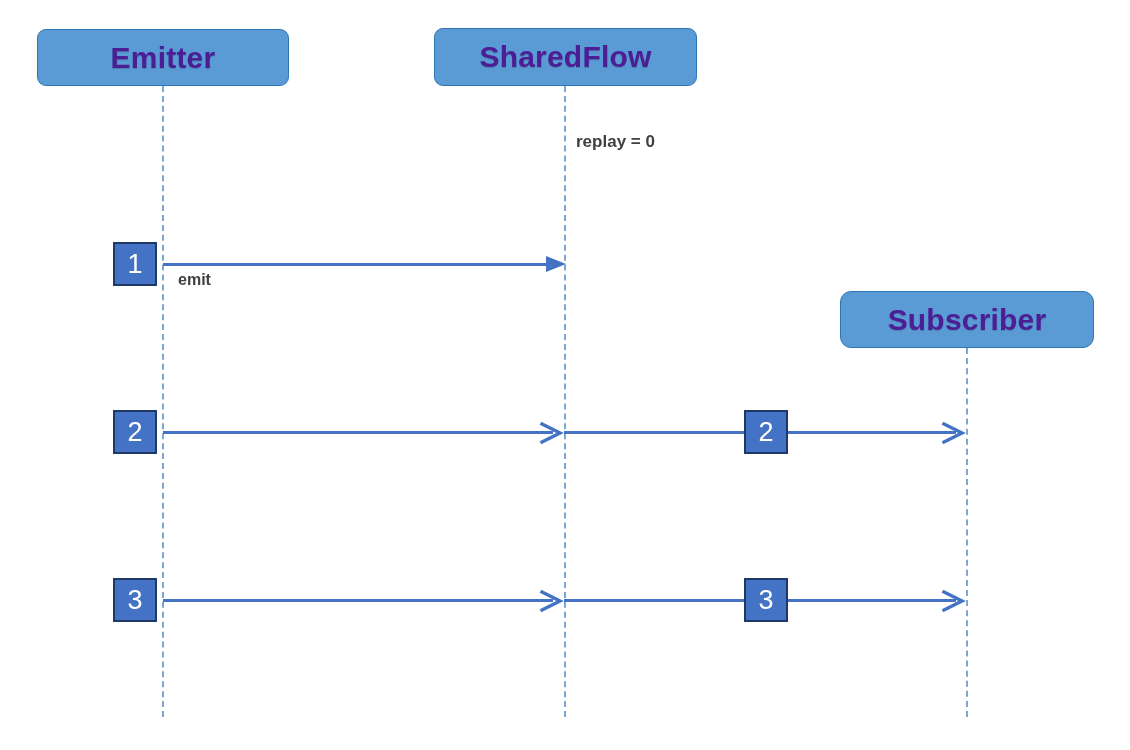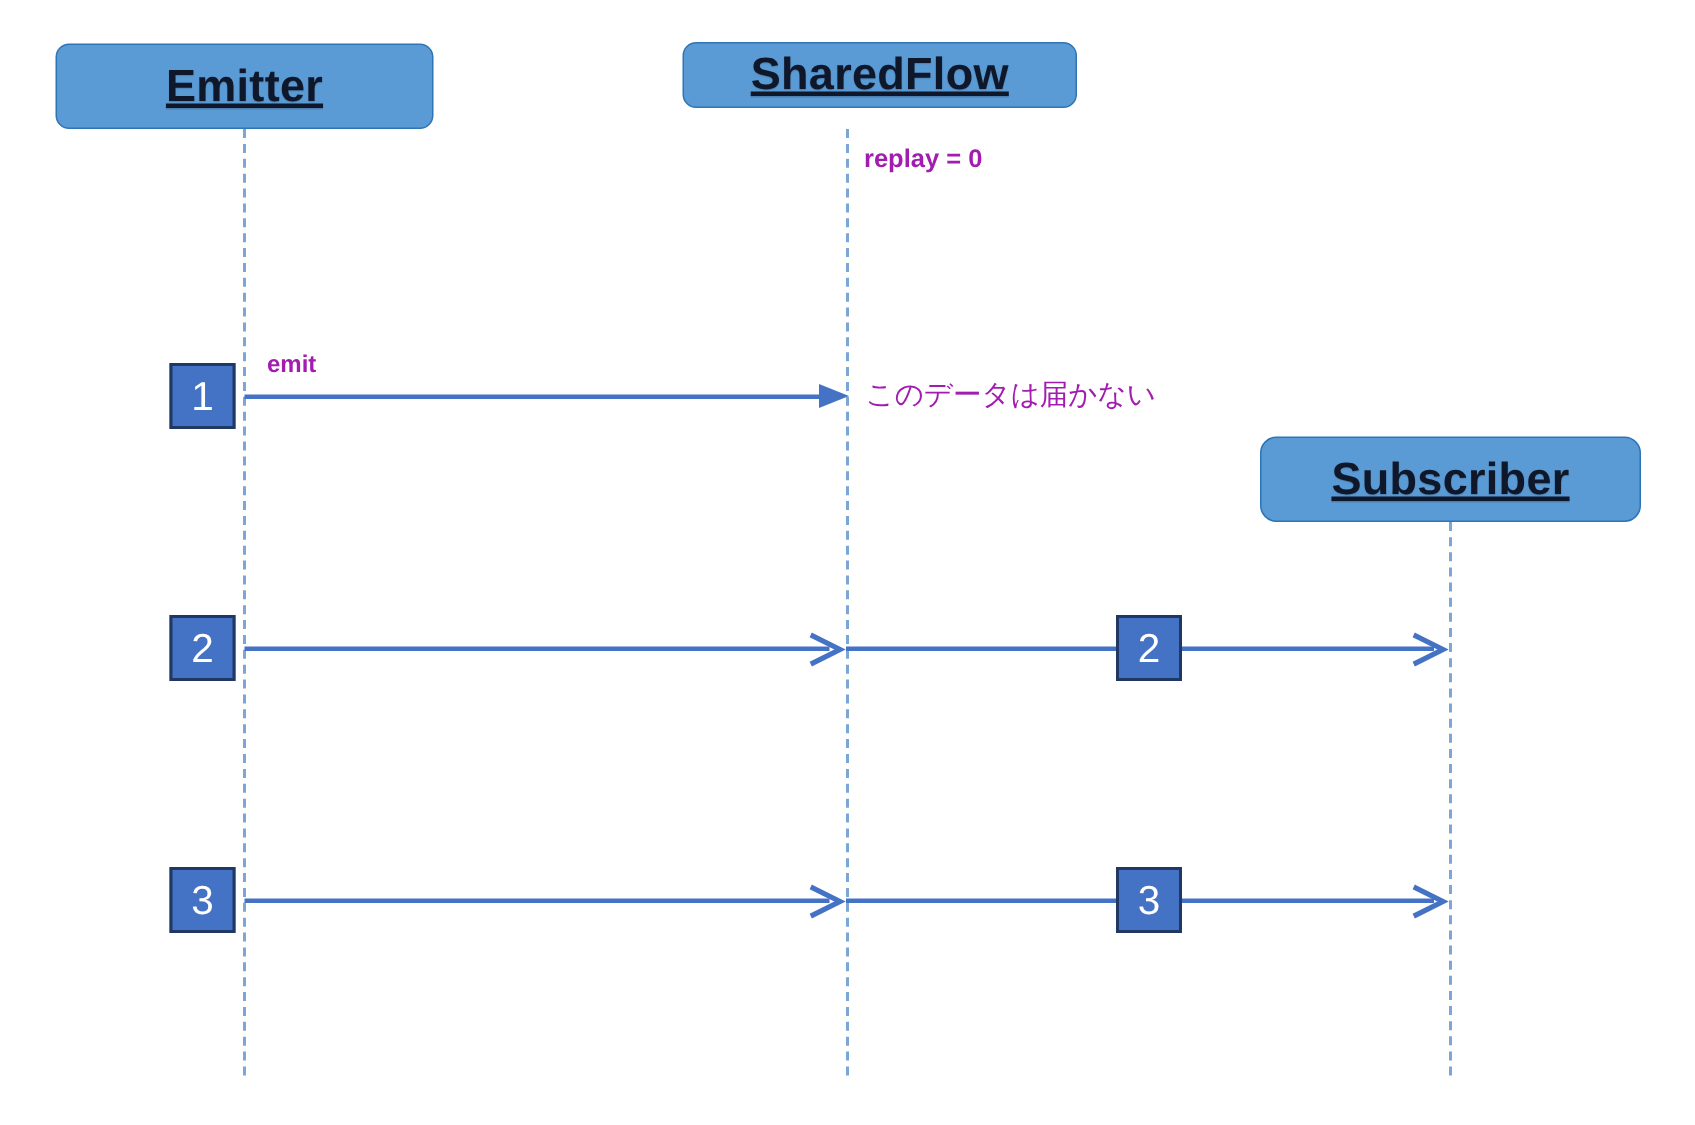--- a/index.html
+++ b/index.html
@@ -20,29 +20,28 @@
   
   .participant {
     position: absolute;
     box-sizing: border-box;
     background: #5B9BD5;
     border: 1.5px solid #2E75B6;
     border-radius: 9px;
     display: flex;
     align-items: center;
     justify-content: center;
-    color: #0f172a;
+    color: #4c1d95;
     font-weight: bold;
     font-size: 30px;
     letter-spacing: 0.2px;
     text-shadow: 0 1px 1px rgba(0,0,0,0.18);
-    text-decoration: underline;
   }
   .p-emitter    { left: 37px;  top: 29px;  width: 252px; height: 57px; }
-  .p-sharedflow { left: 434px; top: 28px;  width: 263px; height: 44px; margin-left: 21px; }
+  .p-sharedflow { left: 434px; top: 28px;  width: 263px; height: 58px; }
   .p-subscriber { left: 840px; top: 291px; width: 254px; height: 57px; border-radius: 11px; }
 
   
   .lifeline {
     position: absolute;
     width: 0;
     border-left: 2px dashed #7BA7D7;
   }
   .ll-emitter    { left: 162px; top: 86px;  height: 631px; }
   .ll-sharedflow { left: 564px; top: 86px;  height: 631px; }
@@ -74,23 +73,24 @@
     justify-content: center;
     color: #ffffff;
     font-size: 27px;
     font-weight: normal;
     line-height: 1;
   }
 
   
   .note {
     position: absolute;
-    color: #a21caf;
+    color: #404040;
     font-weight: bold;
     white-space: nowrap;
+    margin-top: 36px;
   }
   .note-replay { left: 576px; top: 96px;  font-size: 17px; }
   .note-emit   { left: 178px; top: 235px; font-size: 16px; }
   .note-ja     {
     left: 577px; top: 250px; font-size: 19px;
     font-weight: normal;
     font-family: "DejaVu Sans", "Liberation Sans", sans-serif;
   }
 </style>
 </head>
@@ -117,21 +117,20 @@
   <div class="note note-emit">emit</div>
   <div class="msg-line" style="left:163px; top:263px; width:388px;"></div>
   <div class="arrowhead" style="left:546px; top:253px;">
     <svg width="22" height="22" viewBox="0 0 22 22">
       <polygon points="0,3 20,11 0,19" fill="#4472C4"></polygon>
     </svg>
   </div>
   <div class="seq-badge" style="left:113px; top:242px;">
     <span>1</span>
   </div>
-  <div class="note note-ja">このデータは届かない</div>
 
   <div class="msg-line" style="left:163px; top:431px; width:390px;"></div>
   <div class="arrowhead" style="left:538px; top:421px;">
     <svg width="26" height="24" viewBox="0 0 26 24">
       <polyline points="4,3 22,12 4,21" fill="none" stroke="#4472C4" stroke-width="3.4" stroke-linecap="square" stroke-linejoin="miter"></polyline>
     </svg>
   </div>
   <div class="seq-badge" style="left:113px; top:410px;">
     <span>2</span>
   </div>

